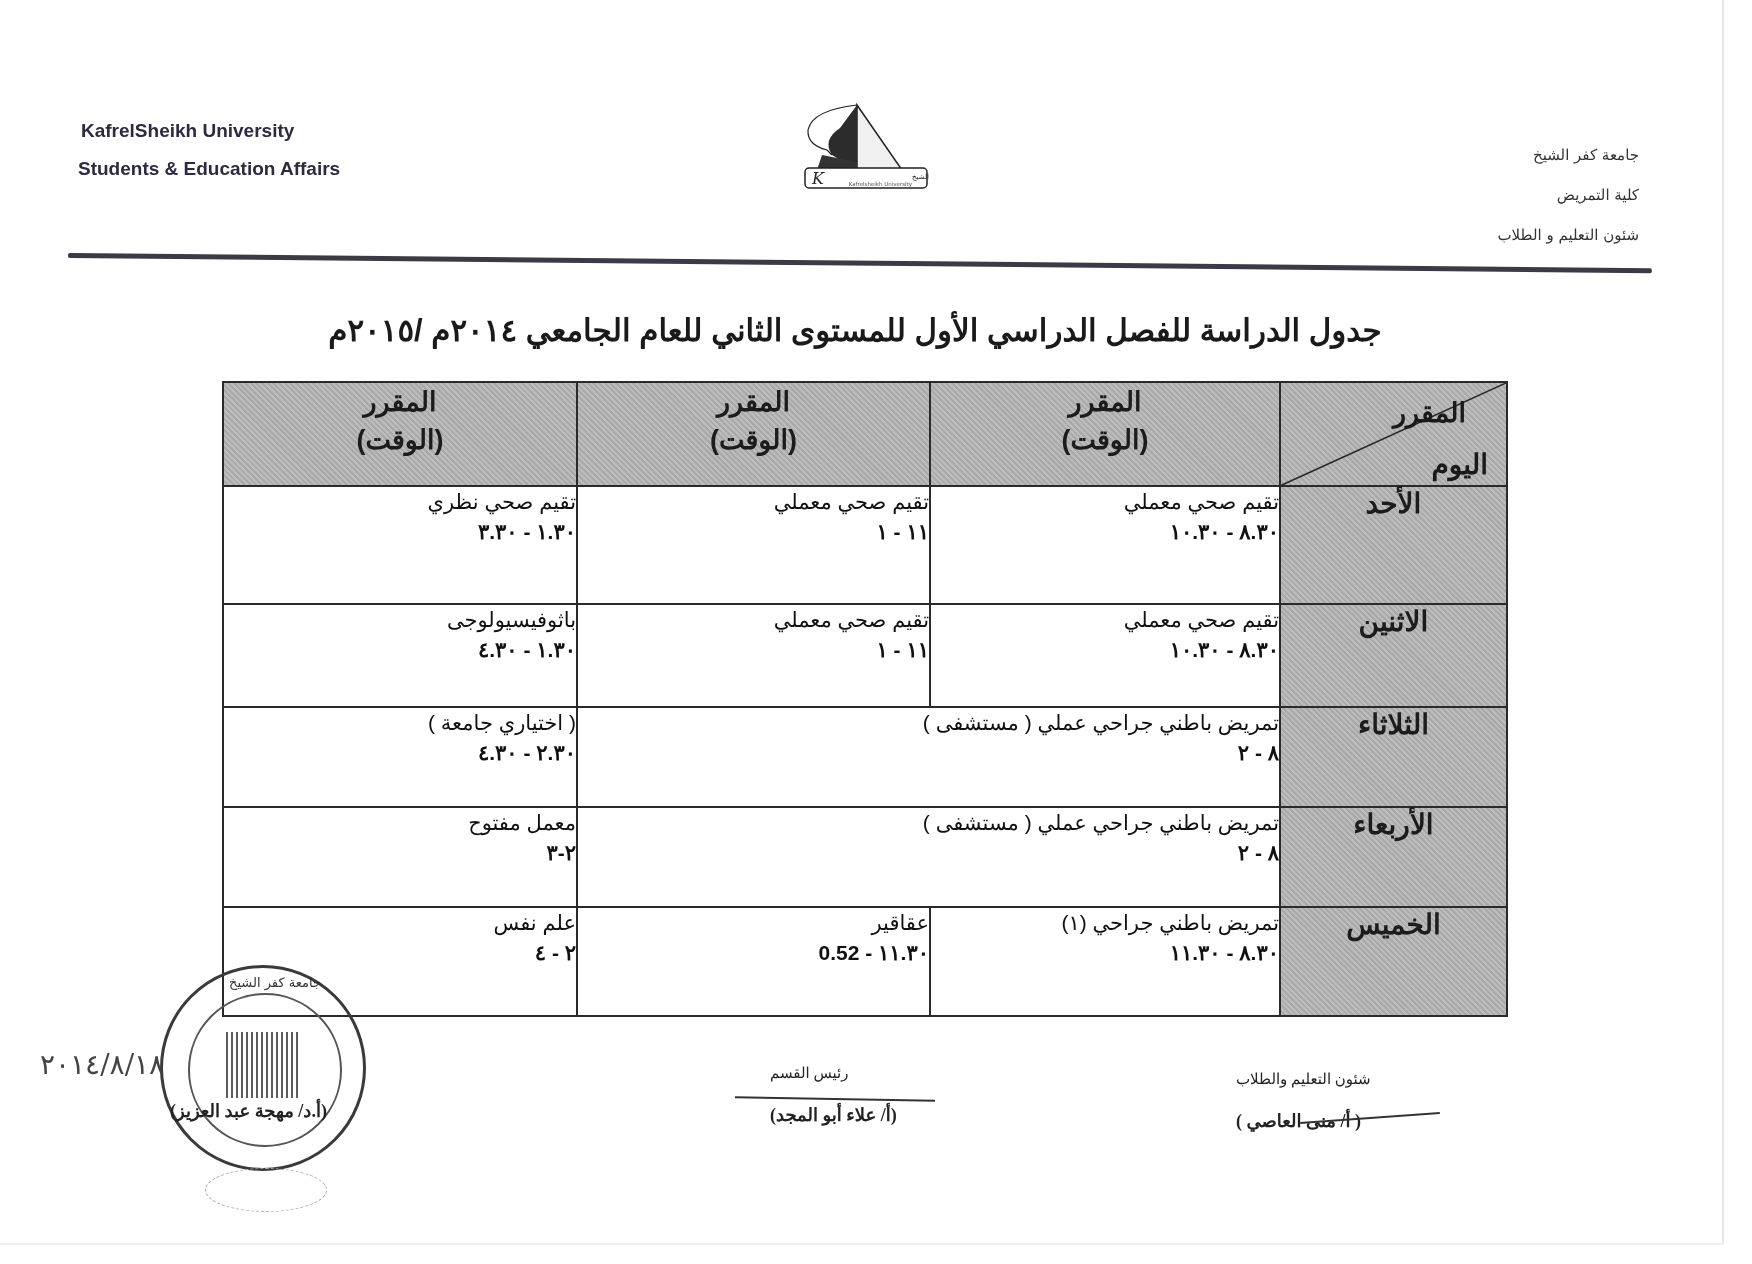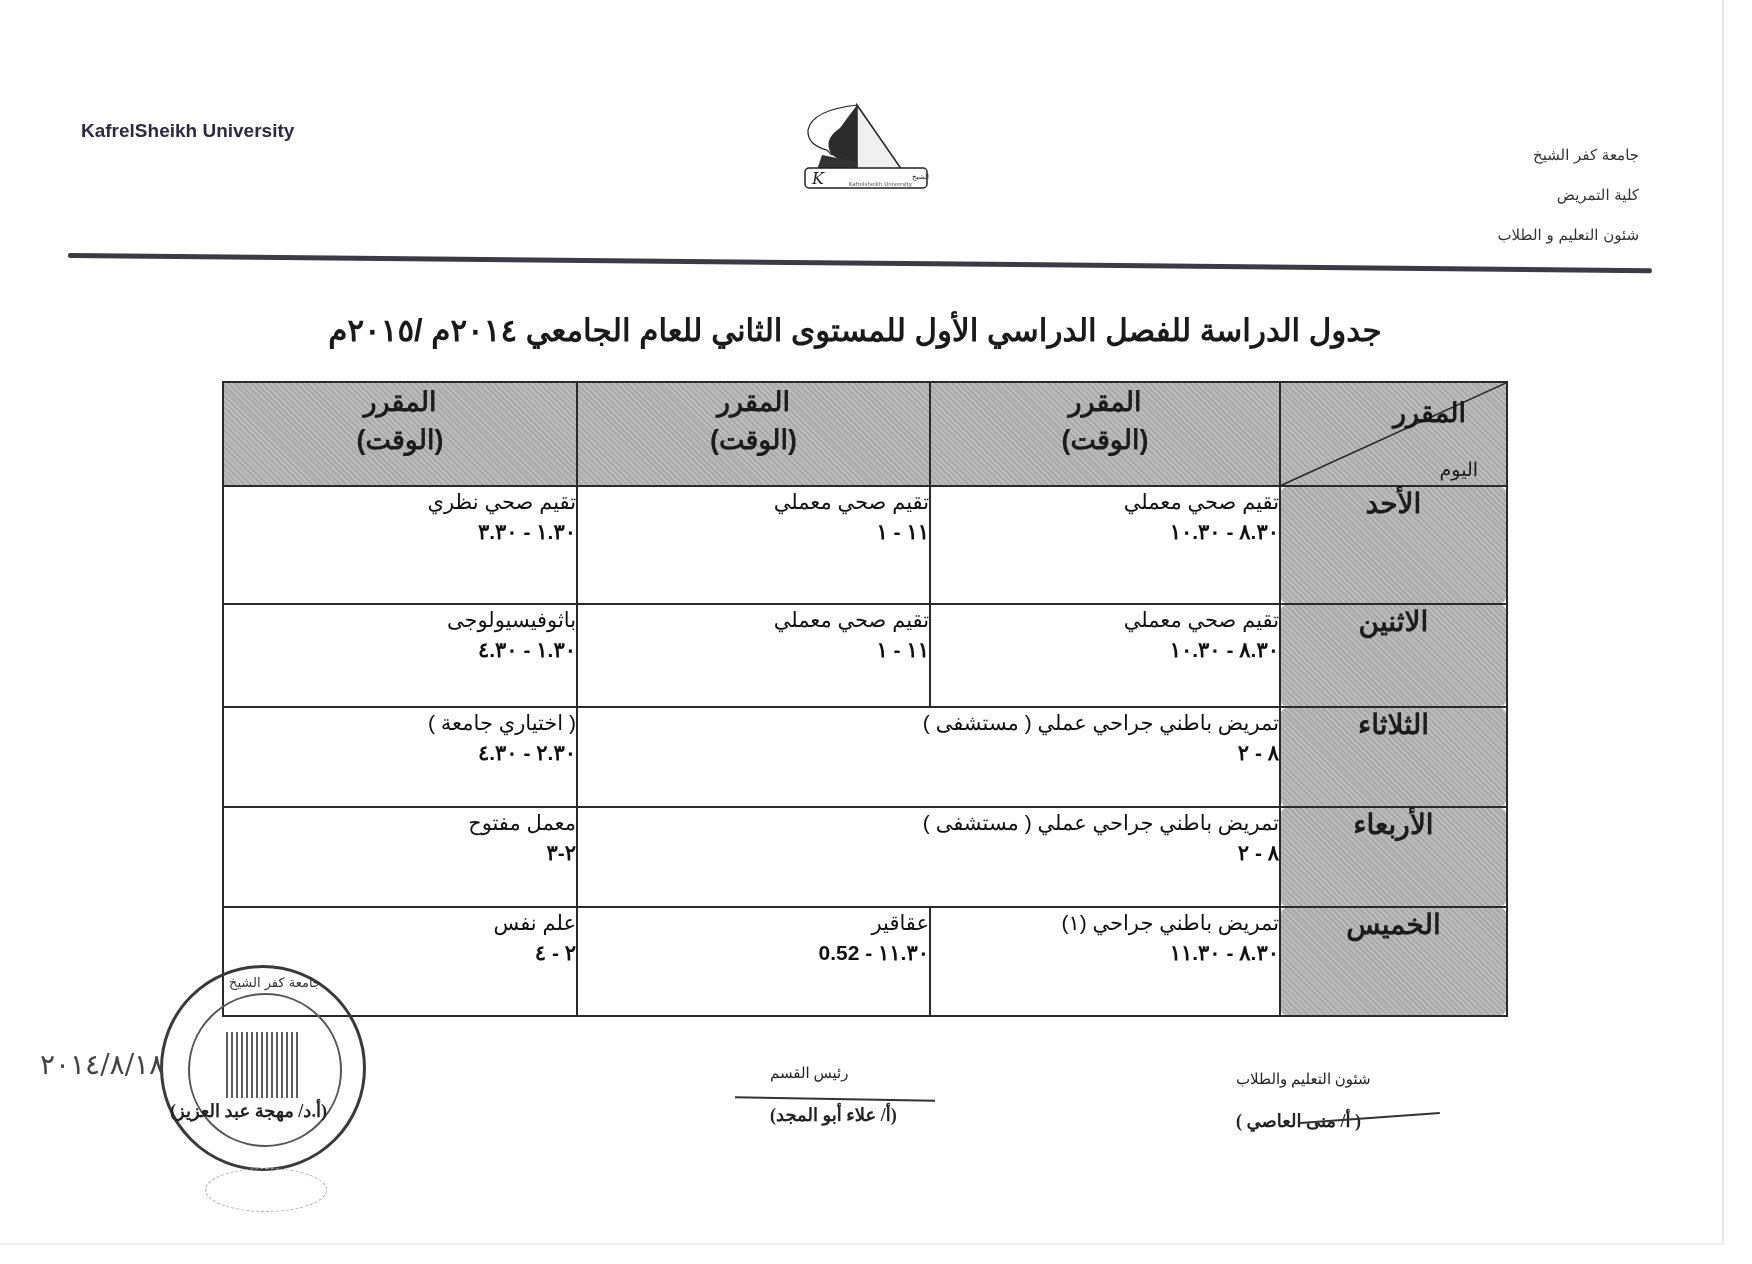--- a/index.html
+++ b/index.html
@@ -29,22 +29,22 @@
     }
     table.schedule td, table.schedule th { border: 2.5px solid #2a2a2a; padding: 0; vertical-align: top; }
     .gray {
       background-color: #b4b4b4;
       background-image: repeating-linear-gradient(45deg, rgba(255,255,255,0.10) 0 2px, rgba(0,0,0,0.06) 2px 4px);
     }
     th.col-head { font-weight: bold; font-size: 27px; line-height: 38px; padding-top: 12px; color: #1c1c1c; }
     th.corner { position: relative; }
     .corner svg { position: absolute; left: 0; top: 0; width: 100%; height: 100%; }
     .corner .c-top { position: absolute; right: 40px; top: 14px; font-size: 27px; font-weight: bold; }
-    .corner .c-bot { position: absolute; right: 28px; bottom: 4px; font-size: 19px; font-weight: normal; }
-    td.day { font-weight: bold; font-size: 28px; vertical-align: bottom; text-align: center; padding-bottom: 8px; color: #1c1c1c; border-radius: 9px; }
+    .corner .c-bot { position: absolute; right: 18px; bottom: 4px; font-size: 28px; font-weight: bold; }
+    td.day { font-weight: bold; font-size: 28px; vertical-align: bottom; text-align: center; padding-bottom: 8px; color: #1c1c1c; }
     td.cell { font-size: 21px; line-height: 30px; padding-top: 10px; color: #111; border-radius: 31px; }
     td.cell .course { font-weight: normal; }
     td.cell .time { letter-spacing: 1px; font-weight: bold; }
 
     .sig { direction: rtl; text-align: left; font-family: "Liberation Serif", serif; color: #222; }
     .sig .role { font-size: 15px; }
     .sig .name { font-size: 18px; font-weight: bold; margin-top: 22px; }
     .sig-line { height: 2px; background: #333; position: absolute; }
     .stamp { left: 160px; top: 965px; width: 200px; height: 200px; border-radius: 50%; border: 3px solid #3a3a3a; }
     .stamp-inner { left: 188px; top: 993px; width: 150px; height: 150px; border-radius: 50%; border: 2px solid #555; }
@@ -53,20 +53,21 @@
     .hand-date { left: 40px; top: 1048px; font-family: "DejaVu Serif", serif; font-size: 28px; color: #444; direction: rtl; }
   </style>
 </head>
 <body>
 
 <div class="abs right-edge"></div>
 <div class="abs bottom-edge"></div>
 
 <div class="abs en-header">
   <div>KafrelSheikh University</div>
+  <div>Students &amp; Education Affairs</div>
 </div>
 
 <div class="abs logo">
   <svg viewBox="0 0 128 92" width="128" height="92">
     <path d="M55 5 L100 70 L55 70 Z" fill="#f0f0f0" stroke="#222" stroke-width="1.5"></path>
     <path d="M55 5 L55 70 L30 55 Q20 40 38 28 Z" fill="#2c2c2c"></path>
     <path d="M55 5 Q10 10 6 30 Q5 45 25 50 L30 55" fill="none" stroke="#222" stroke-width="1.2"></path>
     <path d="M20 55 L55 62 L55 70 L15 70 Z" fill="#333"></path>
     <rect x="3" y="68" width="122" height="20" rx="4" fill="#fff" stroke="#222" stroke-width="1.5"></rect>
     <text x="10" y="84" font-family="DejaVu Serif, serif" font-size="16" font-style="italic" fill="#222">K</text>

